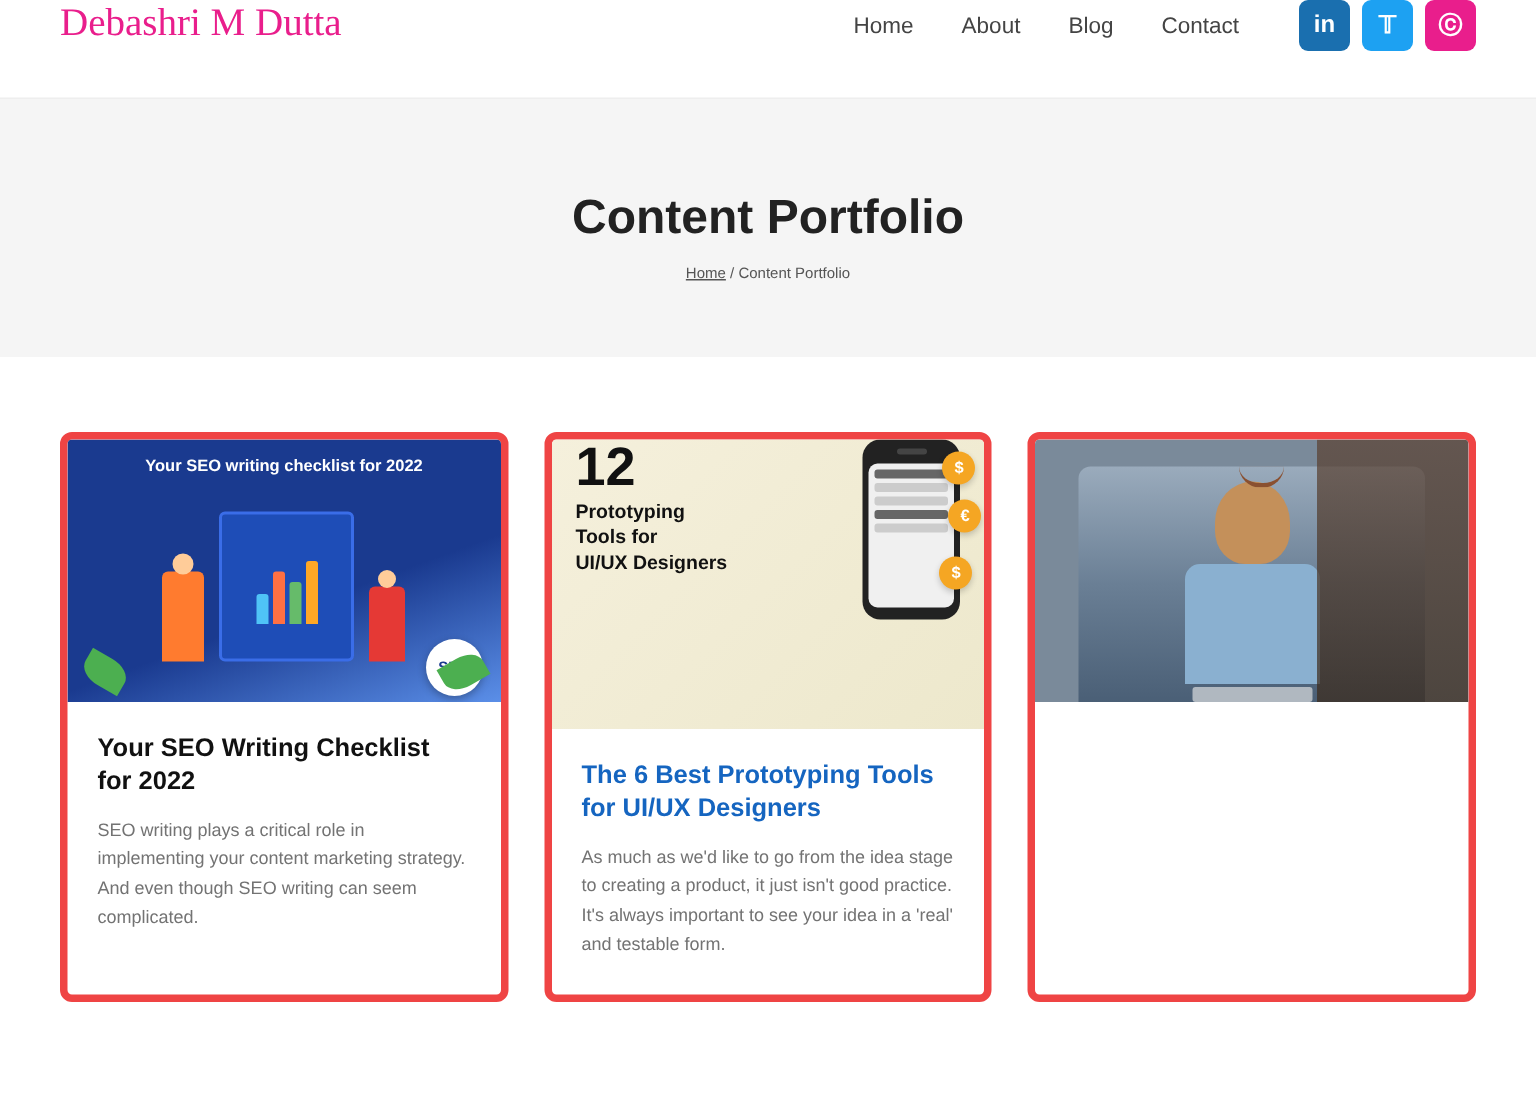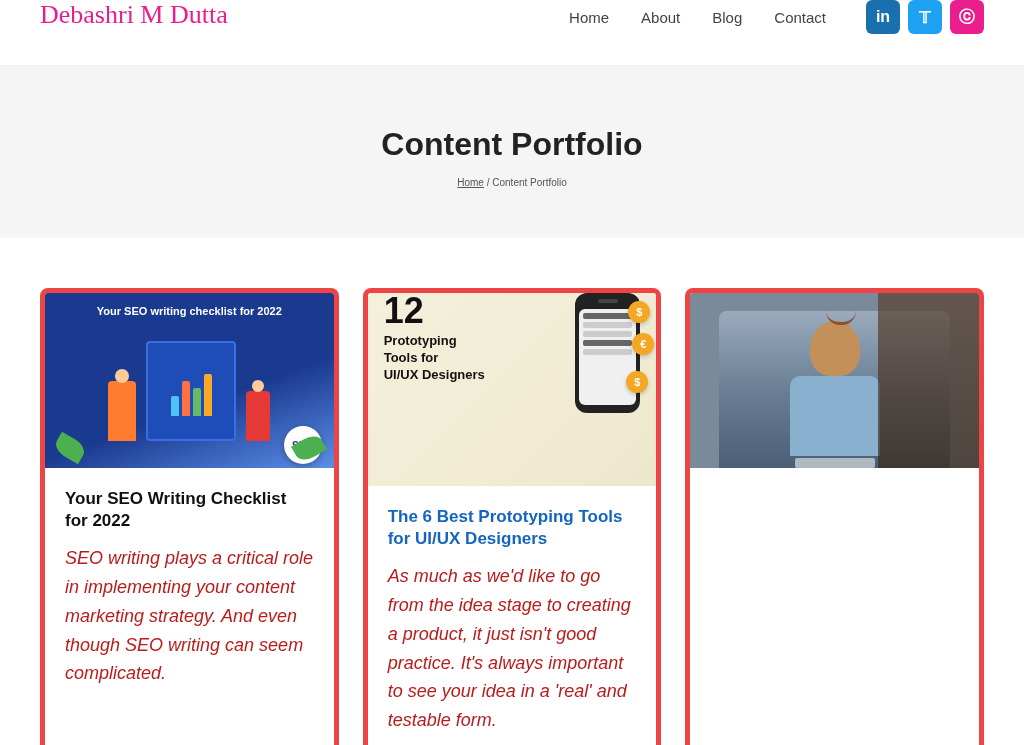--- a/index.html
+++ b/index.html
@@ -271,24 +271,23 @@
     }
     .card-title {
       font-size: 17px;
       font-weight: 700;
       color: #111;
       margin-bottom: 12px;
       line-height: 1.3;
     }
     .card-title.blue { color: #1565c0; }
     .card-excerpt {
-      font-size: 18px;
-      color: #b91c1c;
+      font-size: 12px;
+      color: #737373;
       line-height: 1.6;
-      font-style: italic;
     }
 
     
     .photo-card2 {
       width: 100%;
       height: 193px;
       background: linear-gradient(135deg, #f5f0dc 0%, #ede8cc 100%);
       display: flex;
       align-items: flex-start;
       padding: 0 16px;

